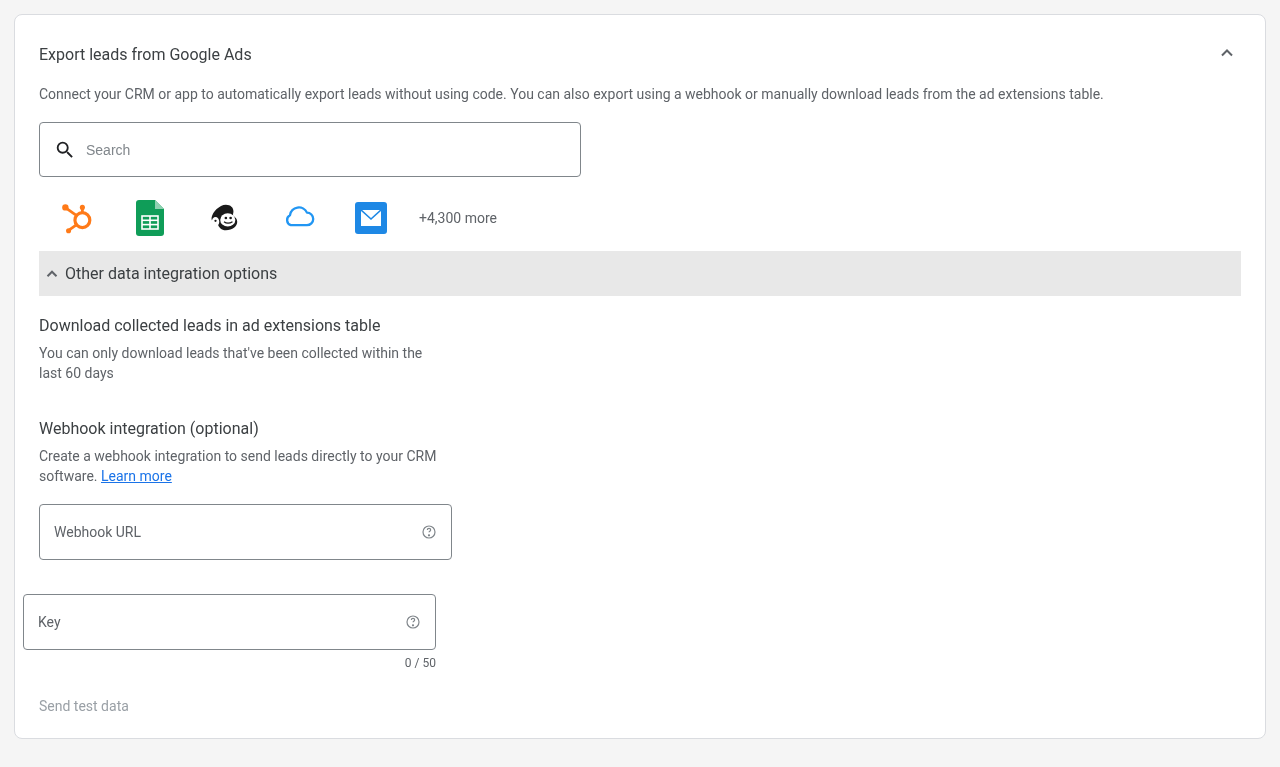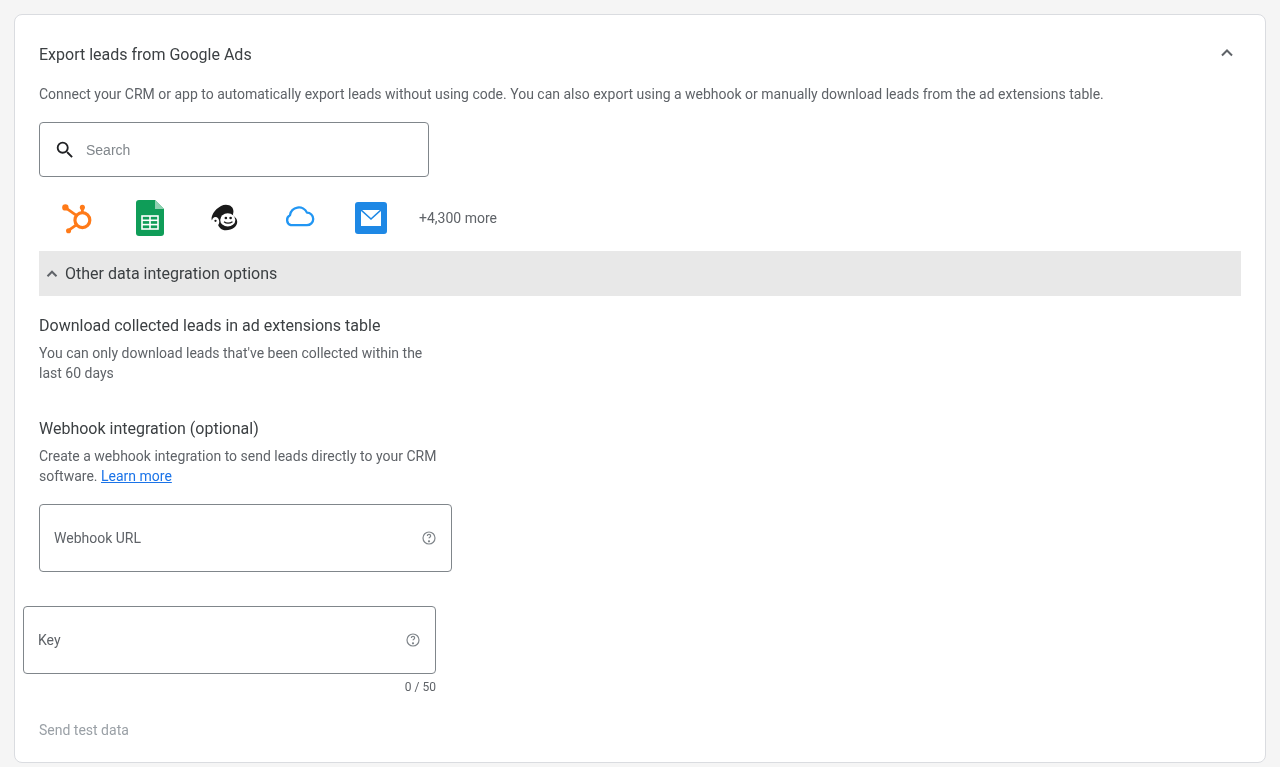--- a/index.html
+++ b/index.html
@@ -37,21 +37,21 @@
     color: #5f6368;
   }
   .card-desc {
     padding: 0 24px 18px 24px;
     color: #5f6368;
     font-size: 14px;
     line-height: 20px;
   }
   .search-wrap {
     margin: 0 24px 24px 24px;
-    width: 390px;
+    width: 542px;
     border: 1px solid #80868b;
     border-radius: 4px;
     display: flex;
     align-items: center;
     height: 55px;
     padding: 0 14px;
   }
   .search-wrap svg { flex: 0 0 auto; }
   .search-input {
     border: none;
@@ -115,21 +115,21 @@
     text-decoration: underline;
     cursor: pointer;
   }
   .field-wrap {
     margin: 18px 24px 0 24px;
     width: 413px;
   }
   .text-field {
     border: 1px solid #80868b;
     border-radius: 4px;
-    height: 68px;
+    height: 56px;
     display: flex;
     align-items: center;
     padding: 0 14px;
     justify-content: space-between;
   }
   .text-field-label {
     color: #5f6368;
     font-size: 14px;
   }
   .help-icon {

